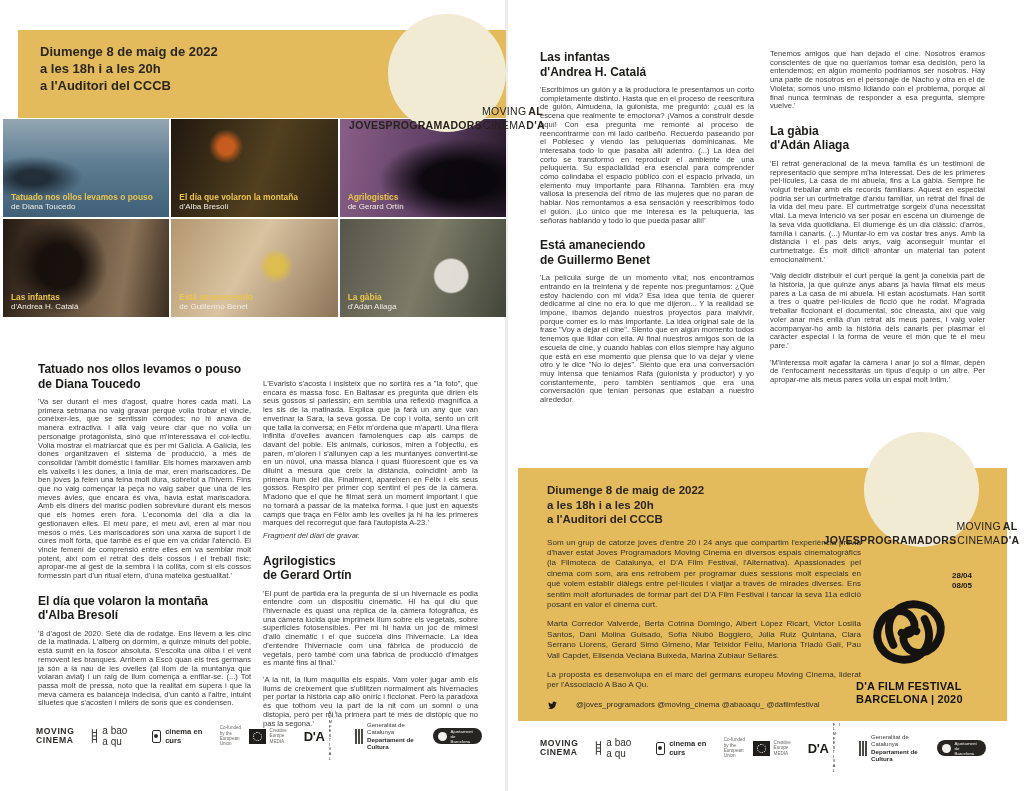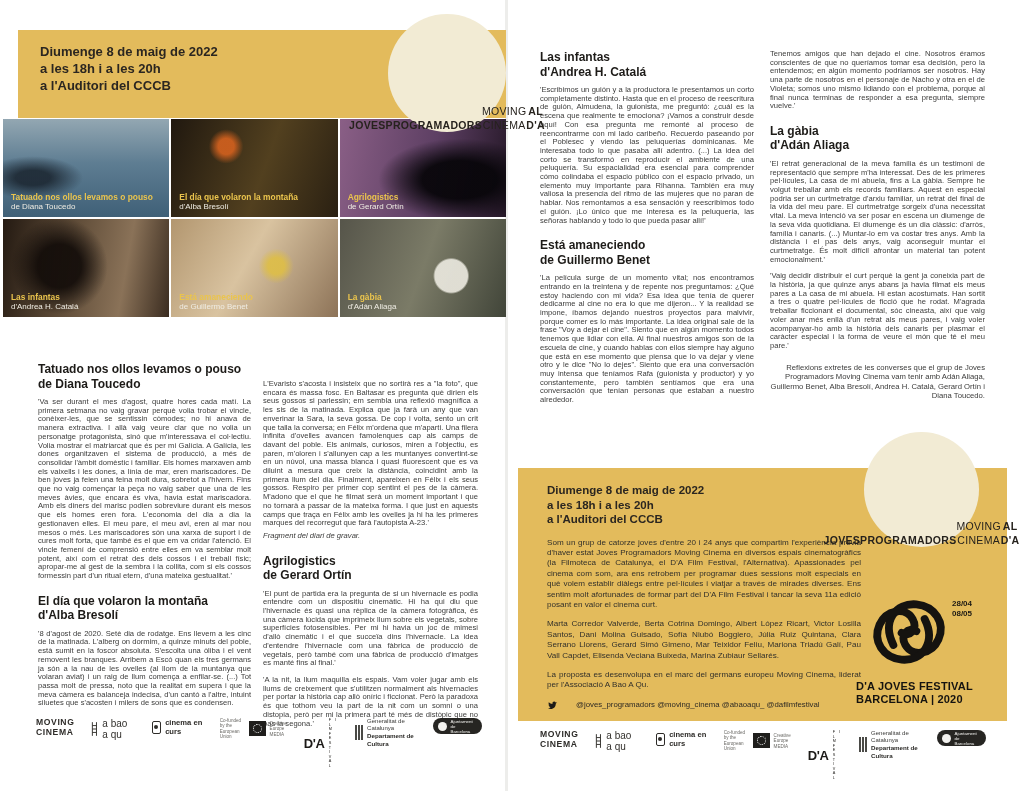--- a/index.html
+++ b/index.html
@@ -44,26 +44,26 @@
 
   
   .yellow-block { position:absolute; left:518px; top:468px; width:489px; height:253px; background:#e3bb5c; }
   .yb-inner { position:absolute; left:29px; top:15px; width:314px; }
   .yb-h { font-size:11.5px; line-height:14.5px; font-weight:bold; color:#2b2620; margin-bottom:11px; }
   .yb-p { font-size:8.1px; line-height:10.4px; text-align:justify; color:#32302a; margin-bottom:9px; }
   .yb-social { margin-top:4px; }
   .social-row { display:flex; gap:18px; margin-bottom:6px; }
   .social-row .handles { font-size:7.8px; color:#2e2a24; }
   .icon-12 { width:11px; height:11px; flex:0 0 auto; }
-  .dates { position:absolute; left:434px; top:103px; font-size:8px; line-height:9.5px; font-weight:bold; color:#1c1914; white-space:pre-line;margin-top:28px; }
+  .dates { position:absolute; left:434px; top:103px; font-size:8px; line-height:9.5px; font-weight:bold; color:#1c1914; white-space:pre-line; }
   .da-logo { position:absolute; left:340px; top:118px; width:102px; height:92px; }
   .da-wordmark { position:absolute; left:338px; top:212px; font-size:11px; line-height:12.5px; font-weight:bold; letter-spacing:.2px; color:#151310; }
 
   
-  .footer { position:absolute; display:flex; align-items:flex-start; justify-content:space-between;gap:17px; }
+  .footer { position:absolute; display:flex; align-items:center; justify-content:space-between;gap:17px; }
   .footer-left { left:36px; top:718px; width:446px; height:36px; }
   .footer-right { left:540px; top:730px; width:446px; height:36px; }
   .lg { display:flex; align-items:center; gap:4px; color:#3a3a38; }
   .prewrap { white-space:pre-line; }
   .lg-moving { font-size:8.6px; line-height:9.5px; font-weight:bold; letter-spacing:.6px; color:#2e2c29; }
   .ladder { width:10px; height:22px; }
   .lg-abaoaqu { font-size:10px; color:#33312d; }
   .cec-box { width:13px; height:13px; border:1.3px solid #2e2c29; border-radius:2px; display:flex; align-items:center; justify-content:center; }
   .cec-dot { width:4px; height:4px; border-radius:50%; background:#2e2c29; }
   .lg-cec { font-size:7.6px; font-weight:bold; color:#2e2c29; }
@@ -158,21 +158,21 @@
     <p class="art-p">'Escribimos un guión y a la productora le presentamos un corto completamente distinto. Hasta que en el proceso de reescritura de guión, Almudena, la guionista, me preguntó: ¿cuál es la escena que realmente te emociona? ¡Vamos a construir desde aquí! Con esa pregunta me remonté al proceso de reencontrarme con mi lado caribeño. Recuerdo paseando por el Poblesec y viendo las peluquerías dominicanas. Me interesaba todo lo que pasaba allí adentro. (...) La idea del corto se transformó en reproducir el ambiente de una peluquería. Su espacialidad era esencial para comprender cómo colindaba el espacio público con el espacio privado, un elemento muy importante para Rihanna. También era muy valiosa la presencia del ritmo de las mujeres que no paran de hablar. Nos remontamos a esa sensación y reescribimos todo el guión. ¡Lo único que me interesa es la peluquería, las señoras hablando y todo lo que pueda pasar allí!'</p>
     <div class="art-h"><span>Está amaneciendo</span><br><span>de Guillermo Benet</span></div>
     <p class="art-p">'La película surge de un momento vital; nos encontramos entrando en la treintena y de repente nos preguntamos: ¿Qué estoy haciendo con mi vida? Esa idea que tenía de querer dedicarme al cine no era lo que me dijeron... Y la realidad se impone, íbamos dejando nuestros proyectos para malvivir, porque comer es lo más importante. La idea original sale de la frase "Voy a dejar el cine". Siento que en algún momento todos tenemos que lidiar con ella. Al final nuestros amigos son de la escuela de cine, y cuando hablas con ellos siempre hay alguno que está en ese momento que piensa que lo va dejar y viene otro y le dice "No lo dejes". Siento que era una conversación muy intensa que teníamos Rafa (guionista y productor) y yo constantemente, pero también sentíamos que era una conversación que tenían personas que estaban a nuestro alrededor.</p>
   </div>
 
   <div class="col colD">
     <p class="art-p">Tenemos amigos que han dejado el cine. Nosotros éramos conscientes de que no queríamos tomar esa decisión, pero la entendemos; en algún momento podríamos ser nosotros. Hay una parte de nosotros en el personaje de Nacho y otra en el de Violeta; somos uno mismo lidiando con el problema, porque al final nunca terminas de responder a esa pregunta, siempre vuelve.'</p>
     <div class="art-h"><span>La gàbia</span><br><span>d'Adán Aliaga</span></div>
     <p class="art-p">'El retrat generacional de la meva família és un testimoni de representació que sempre m'ha interessat. Des de les primeres pel·lícules, La casa de mi abuela, fins a La gàbia. Sempre he volgut treballar amb els records familiars. Aquest en especial podria ser un curtmetratge d'arxiu familiar, un retrat del final de la vida del meu pare. El curtmetratge sorgeix d'una necessitat vital. La meva intenció va ser posar en escena un diumenge de la seva vida quotidiana. El diumenge és un dia clàssic: d'arròs, família i canaris. (...) Muntar-lo em va costar tres anys. Amb la distància i el pas dels anys, vaig aconseguir muntar el curtmetratge. És molt difícil afrontar un material tan potent emocionalment.'</p>
     <p class="art-p">'Vaig decidir distribuir el curt perquè la gent ja coneixia part de la història, ja que quinze anys abans ja havia filmat els meus pares a La casa de mi abuela. Hi estan acostumats. Han sortit a tres o quatre pel·lícules de ficció que he rodat. M'agrada treballar ficcionant el documental, sóc cineasta, així que vaig voler anar més enllà d'un retrat als meus pares, i vaig voler acompanyar-ho amb la història dels canaris per plasmar el caràcter especial i la forma de veure el món que té el meu pare.'</p>
-    <p class="credits">Reflexions extretes de les converses que el grup de Joves Programadors Moving Cinema vam tenir amb Adán Aliaga, Guillermo Benet, Alba Bresolí, Andrea H. Catalá, Gerard Ortín i Diana Toucedo.</p>
+    <p class="art-p">'M'interessa molt agafar la càmera i anar jo sol a filmar, depèn de l'enfocament necessitaràs un tipus d'equip o un altre. Per apropar-me als meus pares volia un espai molt íntim.'</p>
   </div>
 
   <div class="yellow-block">
     <div class="yb-inner">
       <div class="yb-h">
         <div>Diumenge 8 de maig de 2022</div>
         <div>a les 18h i a les 20h</div>
         <div>a l'Auditori del CCCB</div>
       </div>
       <p class="yb-p">Som un grup de catorze joves d'entre 20 i 24 anys que compartim l'experiència prèvia d'haver estat Joves Programadors Moving Cinema en diversos espais cinematogràfics (la Filmoteca de Catalunya, el D'A Film Festival, l'Alternativa). Apassionades pel cinema com som, ara ens retrobem per programar dues sessions molt especials en què volem establir diàlegs entre pel·lícules i viatjar a través de mirades diverses. Ens sentim molt afortunades de formar part del D'A Film Festival i tancar la seva 11a edició posant en valor el cinema curt.</p>
@@ -187,21 +187,21 @@
         </div>
       </div>
     </div>
     <div class="dates prewrap">28/04
 08/05</div>
     <svg class="da-logo" viewBox="0 0 100 100">
       <path d="M33 64 C20 38 36 18 58 20 C78 22 90 40 82 58 C75 74 54 78 46 64 C40 53 49 44 58 49" fill="none" stroke="#151310" stroke-width="8.5" stroke-linecap="round"></path>
       <path d="M67 36 C80 62 64 82 42 80 C22 78 10 60 18 42 C25 26 46 22 54 36 C60 47 51 56 42 51" fill="none" stroke="#151310" stroke-width="8.5" stroke-linecap="round"></path>
     </svg>
     <div class="da-wordmark">
-      <div>D'A JOVES FESTIVAL</div>
+      <div>D'A FILM FESTIVAL</div>
       <div>BARCELONA | 2020</div>
     </div>
   </div>
   <div class="badge badge-right">
     <span class="b-bold">JOVES</span>
     <span class="b-bold">PROGRAMADORS</span>
     <span>MOVING CINEMA</span>
     <span class="b-bold">AL D'A</span>
   </div>
 

